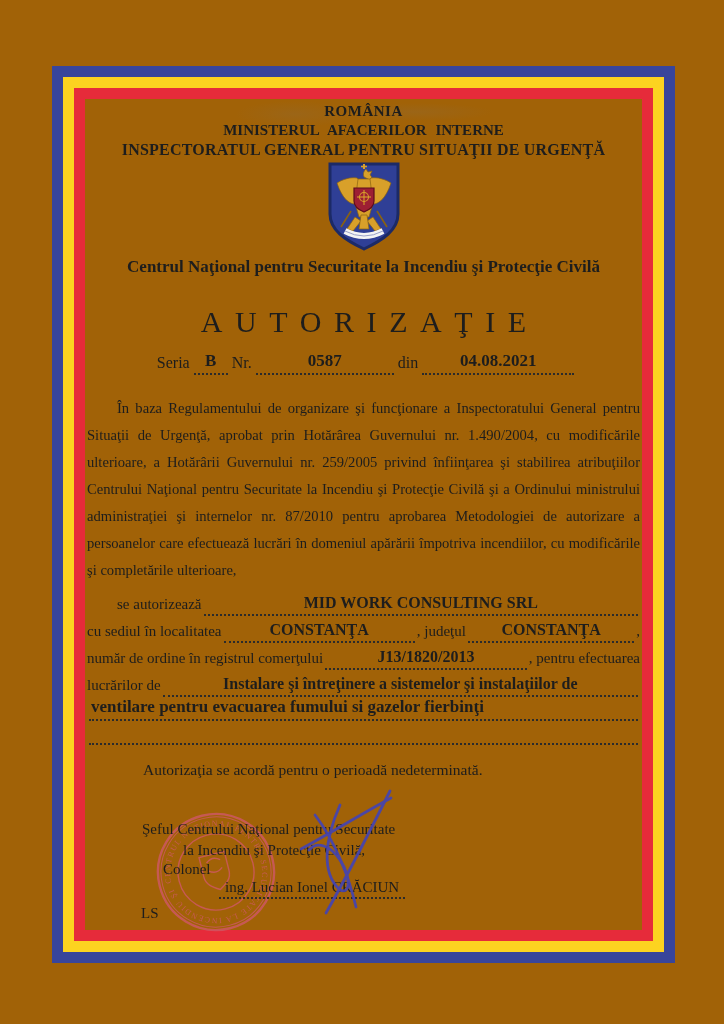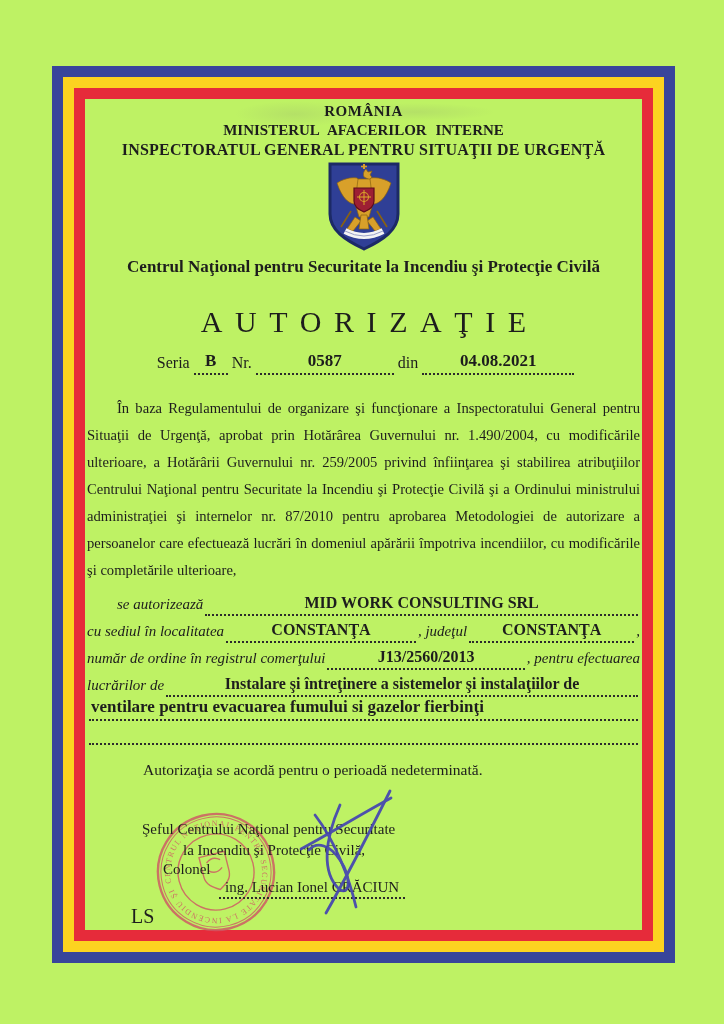--- a/index.html
+++ b/index.html
@@ -1,17 +1,17 @@
 <!DOCTYPE html>
 <html><head>
 <meta charset="utf-8">
 <style>
   html,body { margin:0; padding:0; background:#ffffff; }
   .page {
-    position:relative; width:724px; height:1024px; background:#bef264;
+    position:relative; width:724px; height:1024px; background:#a16207;
     font-family:"Liberation Serif", serif; color:#1d1d1d; overflow:hidden;
   }
   
   .frame-blue {
     position:absolute; left:52px; top:66px; width:623px; height:897px;
     box-sizing:border-box; border:11px solid #38459b;
   }
   .frame-yellow { width:100%; height:100%; box-sizing:border-box; border:11px solid #fcd320; }
   .frame-red { width:100%; height:100%; box-sizing:border-box; border:11px solid #e62b3a; position:relative; }
   .content { position:relative; width:557px; height:831px; }
@@ -42,35 +42,35 @@
     font-weight:bold; white-space:nowrap; font-size:16px; }
   .leader.left-val .val { text-align:left; padding-left:2px; font-size:17px; }
   .w-seria { width:34px; } .w-nr { width:138px; } .w-din { width:152px; }
   .seria-row .val { font-size:17px; }
 
   .body-par { position:absolute; top:296px; left:2px; width:553px;
     font-size:14.6px; line-height:27px; text-align:justify; text-indent:30px; }
 
   .form-block { position:absolute; top:490px; left:2px; width:553px; }
   .form-row { display:flex; align-items:flex-end; font-size:15px; height:27px; }
-  .form-row .lbl { line-height:23px; white-space:nowrap;font-style:italic; }
+  .form-row .lbl { line-height:23px; white-space:nowrap; }
   .form-row .leader { flex:1; margin:0 2px; }
   .form-row.indent .lbl:first-child { padding-left:30px; }
   .form-row.tall { height:24px; }
   .co-leader { flex:1.15 !important; }
 
   .grant-line { position:absolute; top:662px; left:58px; font-size:15.5px; }
 
   .sig-area { position:absolute; top:714px; left:0; width:557px; height:112px; }
   .sig-line { position:absolute; font-size:15px; white-space:nowrap; }
   .sig-l1 { top:8px;  left:57px; }
   .sig-l2 { top:29px; left:98px; }
   .sig-l3 { top:48px; left:78px; }
   .sig-name { top:66px; left:134px; border-bottom:2px dotted #2b2b2b; padding:0 6px 1px 6px; }
-  .sig-ls { top:92px; left:46px; font-size:20px; }
+  .sig-ls { top:92px; left:56px; font-size:15px; }
 
   .stamp-wrap { position:absolute; left:68px; top:-4px; width:126px; height:126px;
     opacity:.82; transform:rotate(-14deg); }
   .signature-wrap { position:absolute; left:208px; top:-28px; width:112px; height:138px; }
 </style>
 </head>
 <body>
 
 <div class="page">
   <div class="frame-blue">
@@ -156,21 +156,21 @@
               <span class="lbl">, judeţul</span>
               <span class="leader">
                 <span class="val">CONSTANŢA</span>
               </span>
               <span class="lbl">,</span>
             </div>
 
             <div class="form-row">
               <span class="lbl">număr de ordine în registrul comerţului</span>
               <span class="leader">
-                <span class="val">J13/2560/2013</span>
+                <span class="val">J13/1820/2013</span>
               </span>
               <span class="lbl">, pentru efectuarea</span>
             </div>
 
             <div class="form-row">
               <span class="lbl">lucrărilor de</span>
               <span class="leader">
                 <span class="val">Instalare şi întreţinere a sistemelor şi instalaţiilor de</span>
               </span>
             </div>

